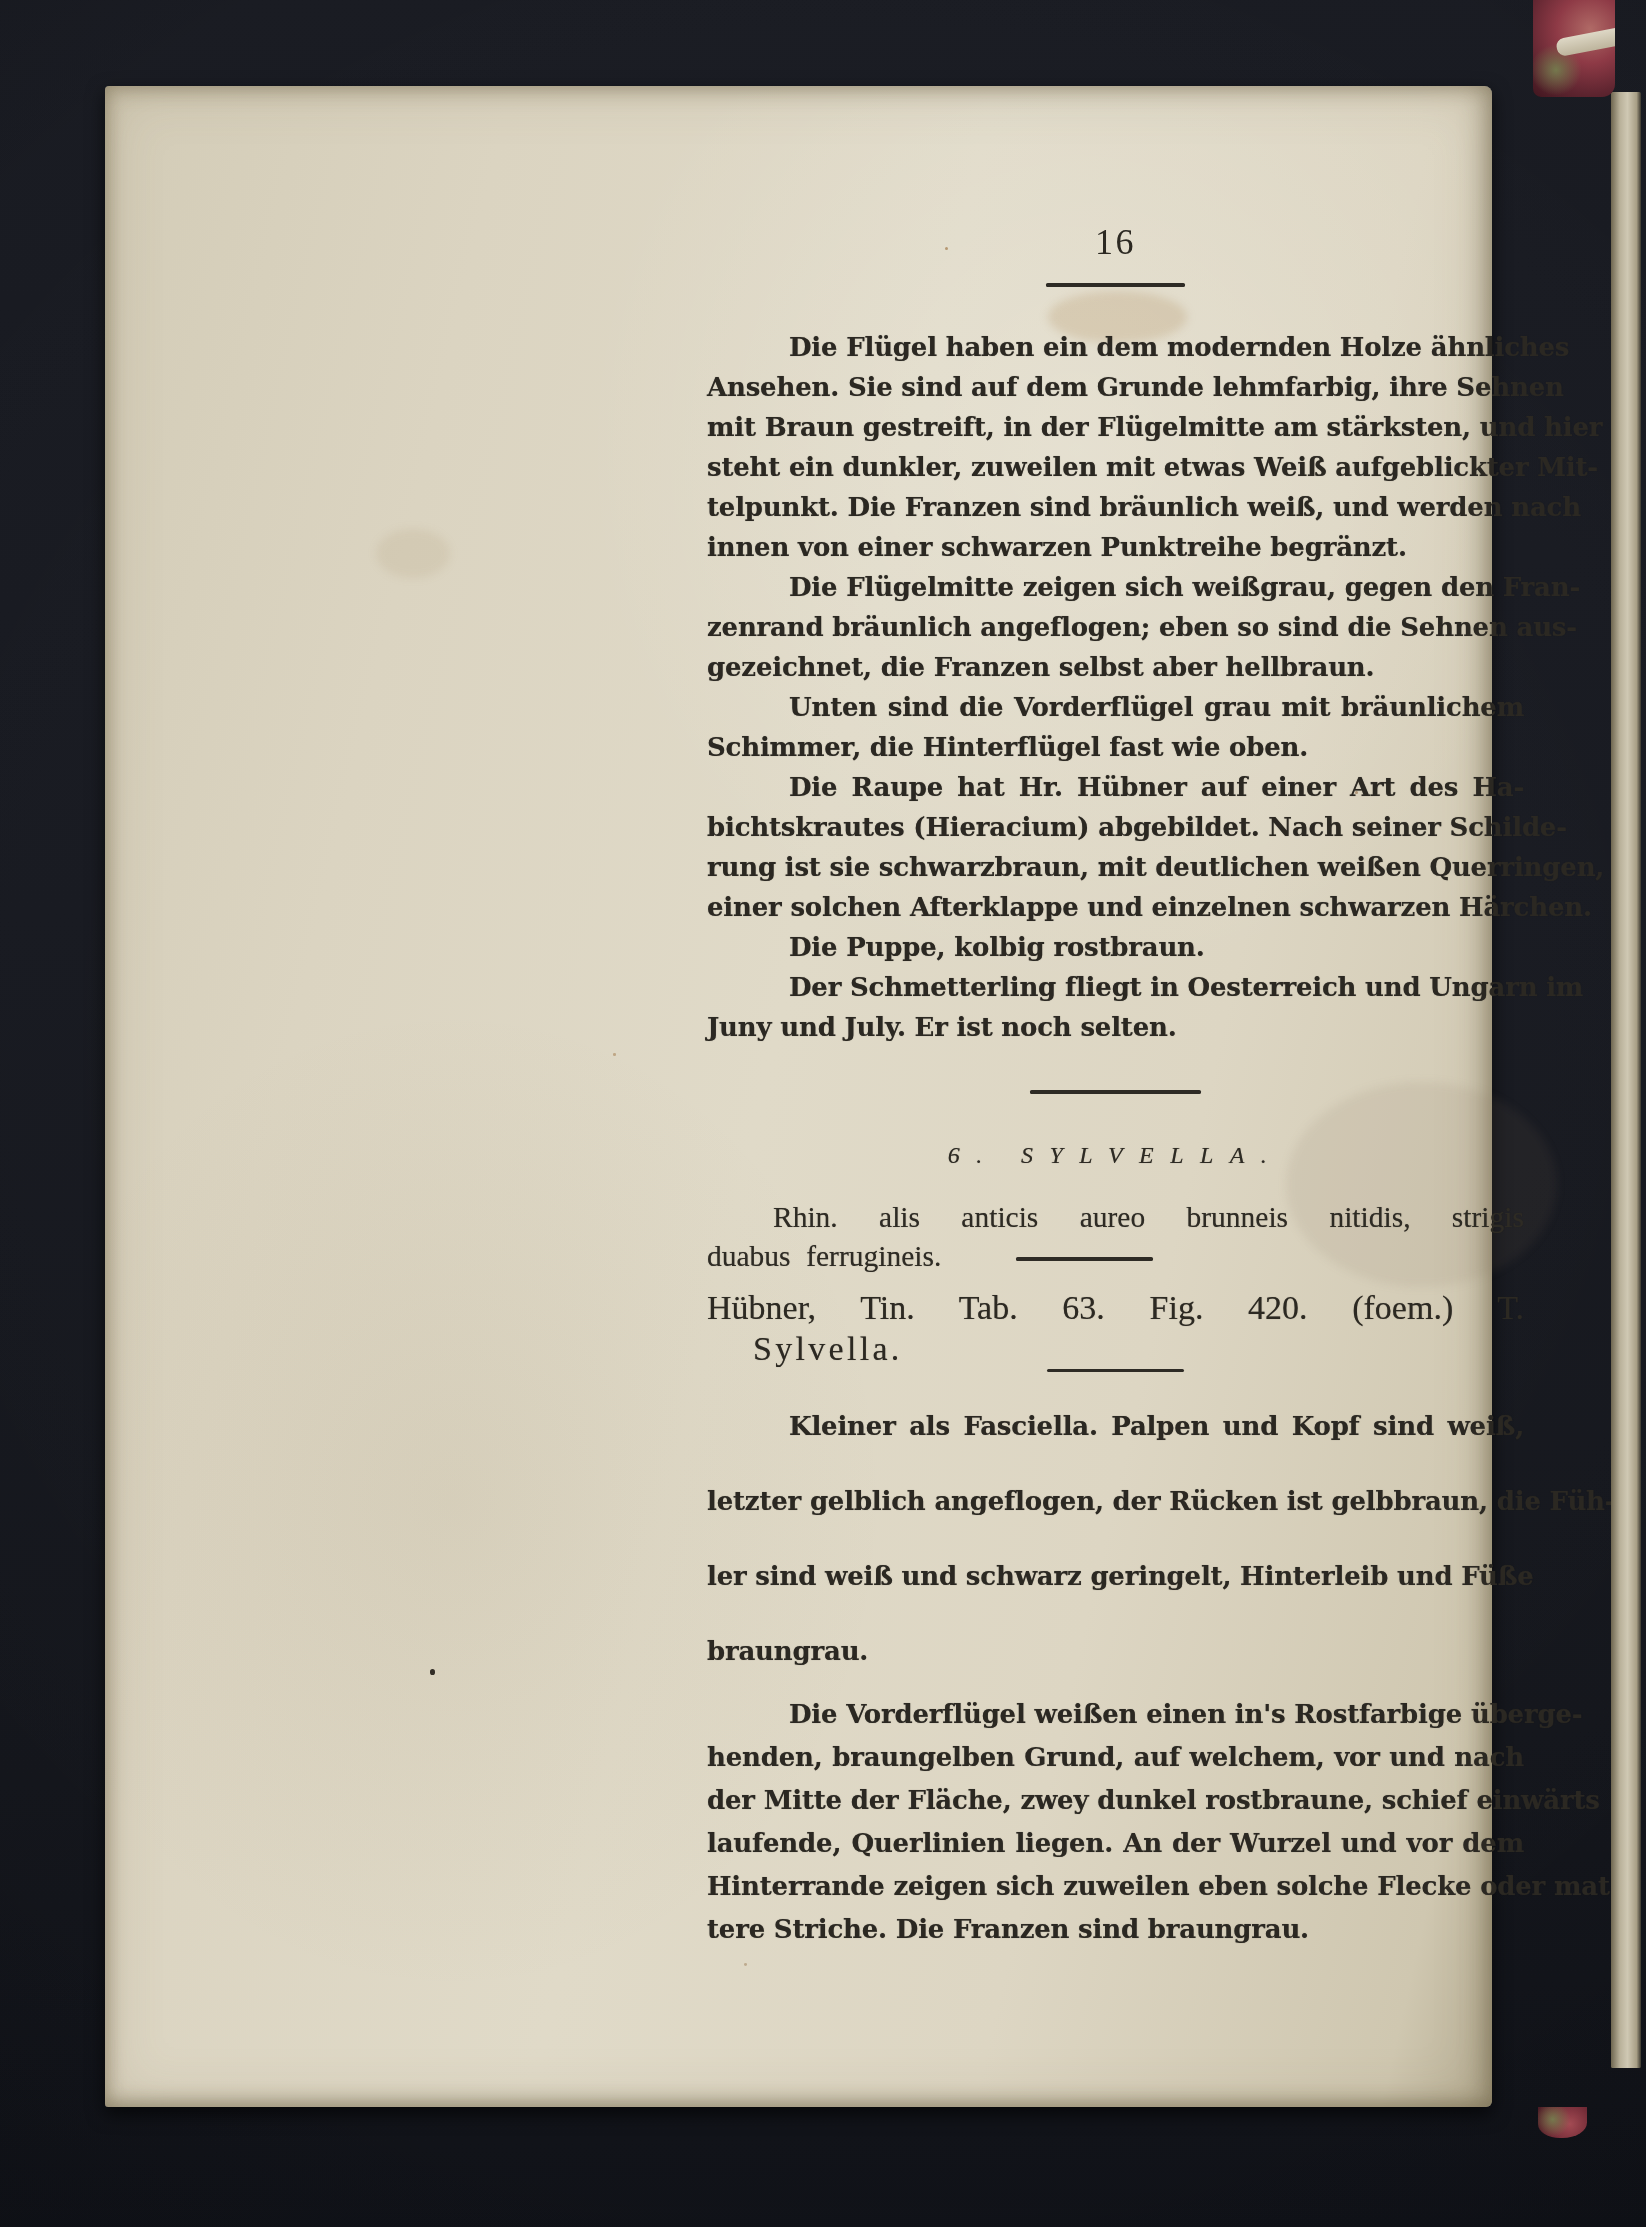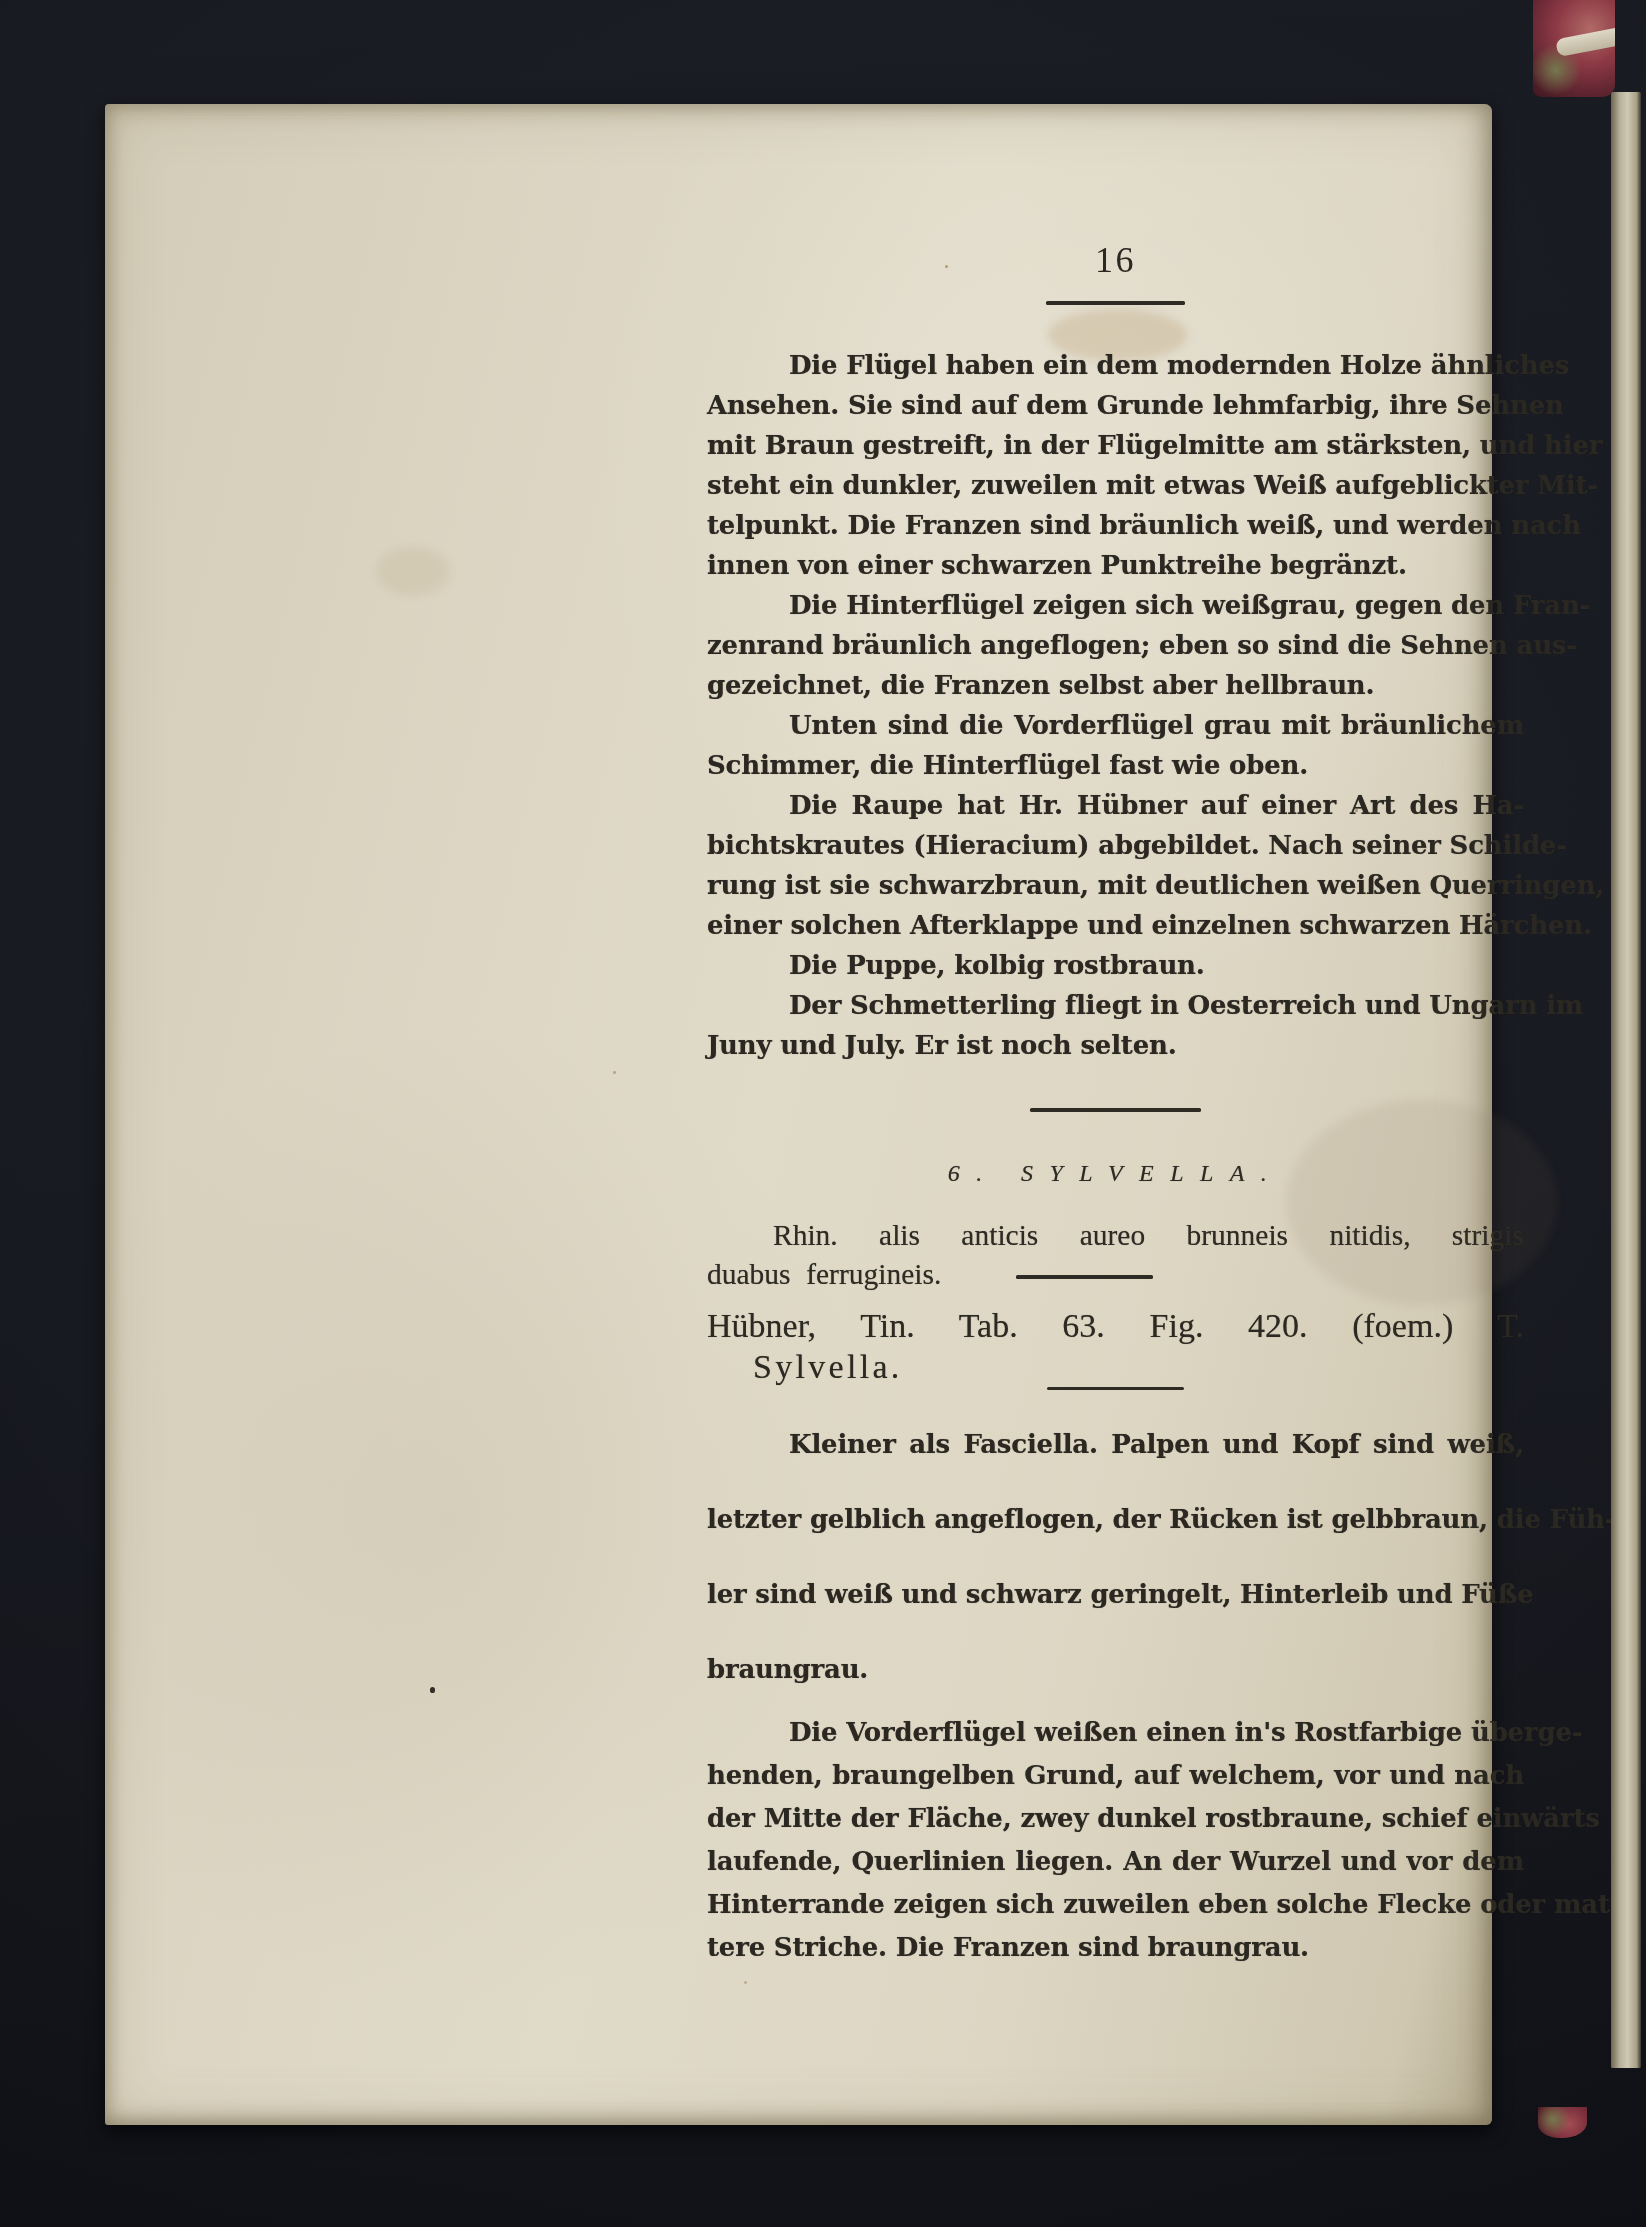--- a/index.html
+++ b/index.html
@@ -13,21 +13,21 @@
   }
   
   .backdrop{
     position:absolute;left:0;top:0;width:1646px;height:2227px;
     background:
       radial-gradient(130% 95% at 52% 46%, rgba(255,255,255,0.03) 0%, rgba(0,0,0,0) 55%, rgba(4,5,8,0.5) 100%),
       linear-gradient(178deg,#1a1c23 0%,#171920 40%,#14161c 78%,#101218 100%);
   }
   
   .paper{
-    position:absolute;left:105px;top:104px;width:1387px;height:2021px;
+    position:absolute;left:105px;top:86px;width:1387px;height:2021px;
     background:
       radial-gradient(60% 45% at 70% 18%, rgba(255,255,250,0.20) 0%, rgba(255,255,250,0) 60%),
       radial-gradient(45% 35% at 25% 70%, rgba(120,100,60,0.08) 0%, rgba(120,100,60,0) 70%),
       linear-gradient(103deg,#d3ccb7 0%,#dbd4c1 22%,#e0dac8 48%,#ddd6c3 72%,#cfc7b0 94%,#b7ae94 100%);
     box-shadow:
       inset 0 0 57px rgba(118,102,70,0.22),
       inset -9.8px 0 23px rgba(95,85,60,0.35),
       inset 6.6px 4.9px 16.4px rgba(125,110,80,0.20),
       inset 0 -6.6px 14.8px rgba(100,88,60,0.28),
       0 6.6px 18px rgba(0,0,0,0.65);
@@ -162,21 +162,21 @@
       <div id="blocks-root">
           <div class="block block-paragraph lh49" style="margin-top: 40px;">
             <div class="line para-first"><span>Die Flügel haben ein dem modernden Holze ähnliches</span></div>
             <div class="line"><span>Ansehen. Sie sind auf dem Grunde lehmfarbig, ihre Sehnen</span></div>
             <div class="line"><span>mit Braun gestreift, in der Flügelmitte am stärksten, und hier</span></div>
             <div class="line"><span>steht ein dunkler, zuweilen mit etwas Weiß aufgeblickter Mit-</span></div>
             <div class="line"><span>telpunkt. Die Franzen sind bräunlich weiß, und werden nach</span></div>
             <div class="line para-last"><span>innen von einer schwarzen Punktreihe begränzt.</span></div>
           </div>
           <div class="block block-paragraph lh49" style="margin-top: 0px;">
-            <div class="line para-first"><span>Die Hinterflügel zeigen sich weißgrau, gegen den Fran-</span></div>
+            <div class="line para-first"><span>Die Flügelmitte zeigen sich weißgrau, gegen den Fran-</span></div>
             <div class="line"><span>zenrand bräunlich angeflogen; eben so sind die Sehnen aus-</span></div>
             <div class="line para-last"><span>gezeichnet, die Franzen selbst aber hellbraun.</span></div>
           </div>
           <div class="block block-paragraph lh49" style="margin-top: 0px;">
             <div class="line para-first"><span>Unten sind die Vorderflügel grau mit bräunlichem</span></div>
             <div class="line para-last"><span>Schimmer, die Hinterflügel fast wie oben.</span></div>
           </div>
           <div class="block block-paragraph lh49" style="margin-top: 0px;">
             <div class="line para-first"><span>Die Raupe hat Hr. Hübner auf einer Art des Ha-</span></div>
             <div class="line"><span>bichtskrautes (Hieracium) abgebildet. Nach seiner Schilde-</span></div>

